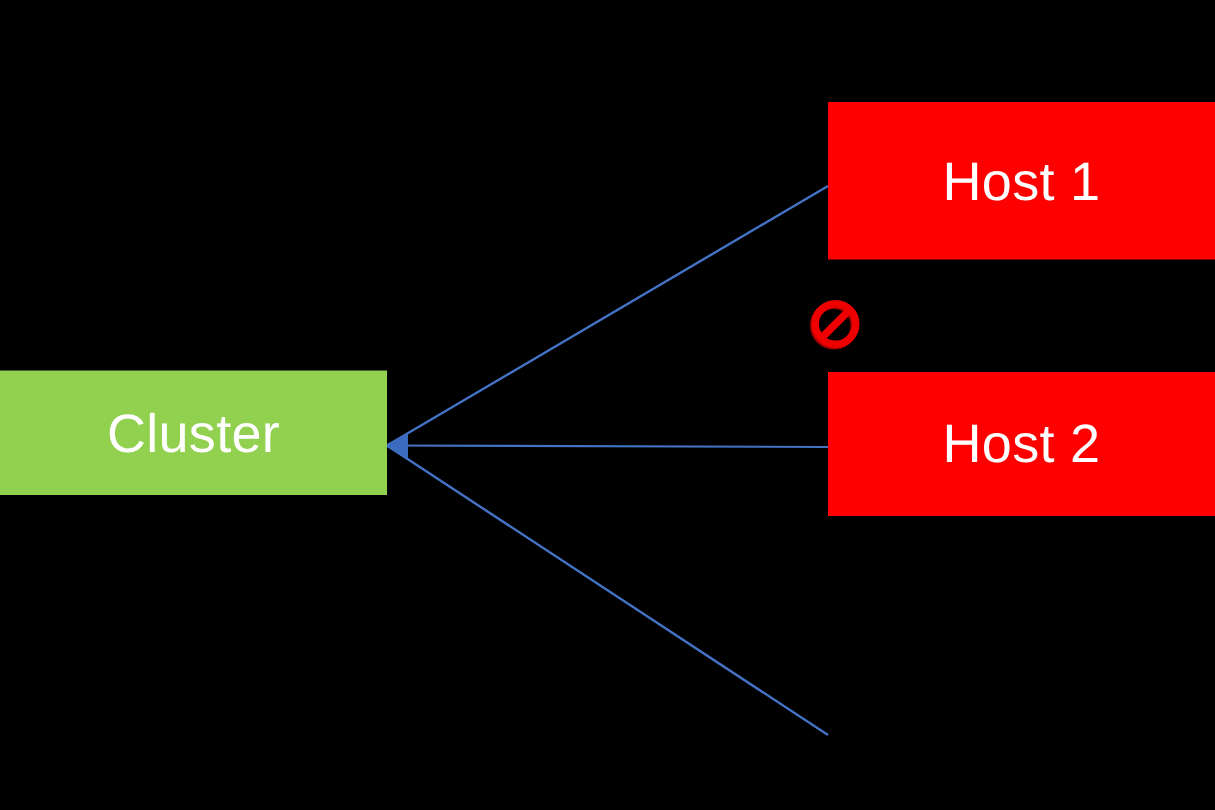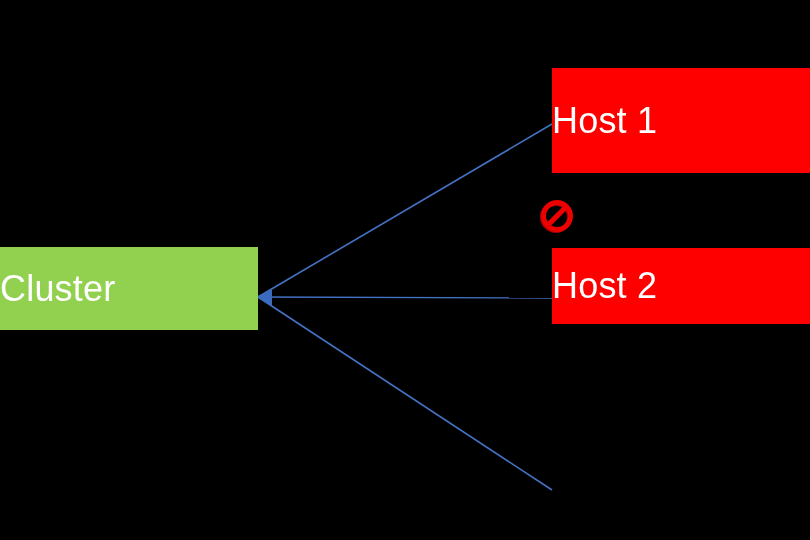--- a/index.html
+++ b/index.html
@@ -12,20 +12,21 @@
     width: 810px;
     height: 540px;
     background: #000000;
     overflow: hidden;
     font-family: "Liberation Sans", sans-serif;
   }
   .node {
     position: absolute;
     display: flex;
     align-items: center;
+    justify-content: center;
     box-sizing: border-box;
     color: #ffffff;
     font-weight: 400;
     letter-spacing: 0.2px;
     line-height: 1;
     user-select: none;
   }
   .node-label {
     display: block;
     white-space: nowrap;
@@ -40,21 +41,21 @@
     font-size: 36px;
   }
   
   .host-node {
     left: 552px;
     width: 258px;
     background: #FF0000;
     font-size: 36px;
   }
   #host-1-node { top: 68px;  height: 105px; }
-  #host-2-node { top: 248px; height: 76px; }
+  #host-2-node { top: 248px; height: 96px; }
   #host-3-node { top: 430px; height: 110px; }
 
   
   #connectors {
     position: absolute;
     left: 0;
     top: 0;
     width: 810px;
     height: 540px;
     pointer-events: none;

